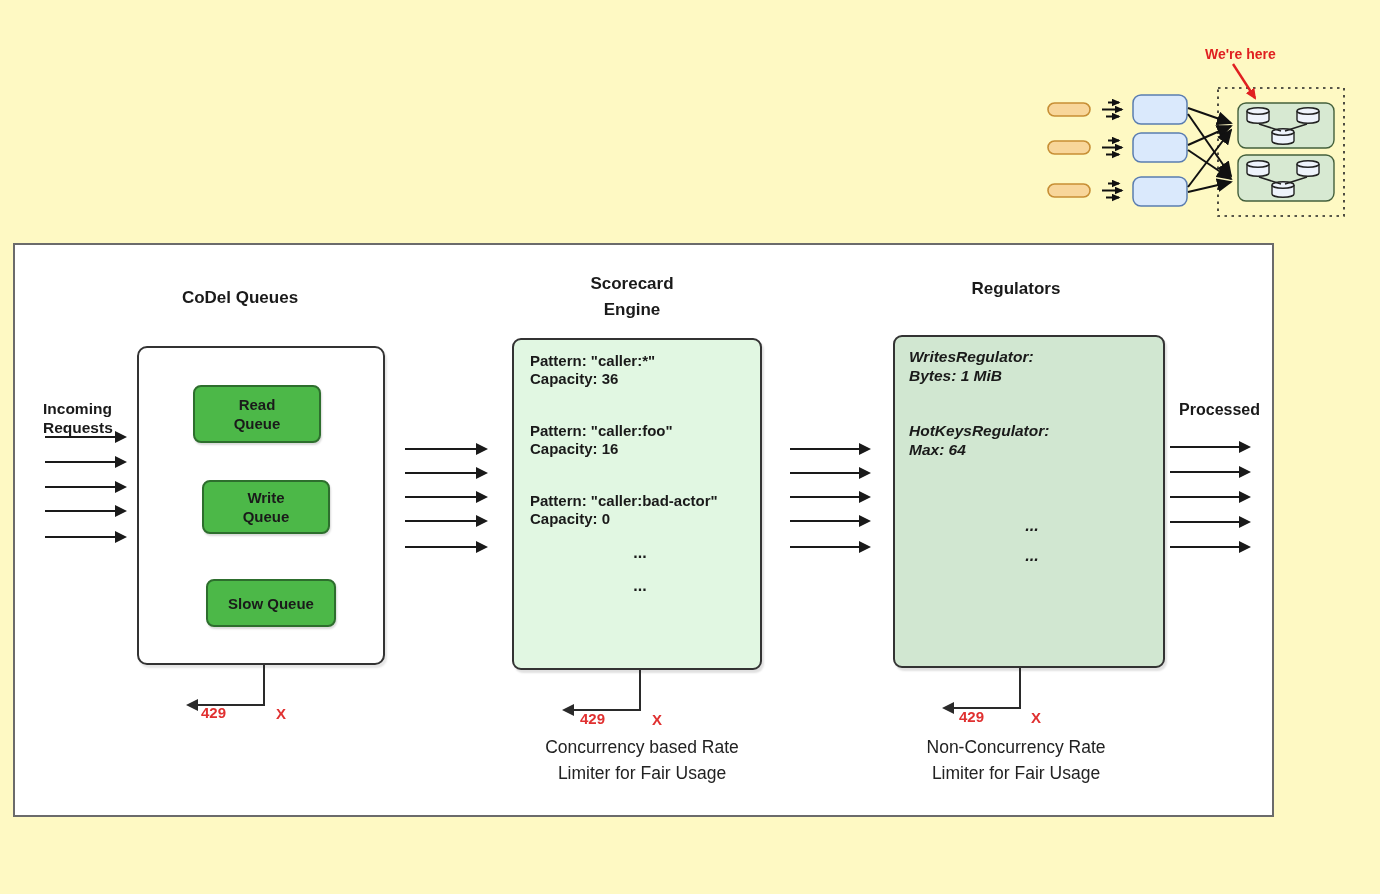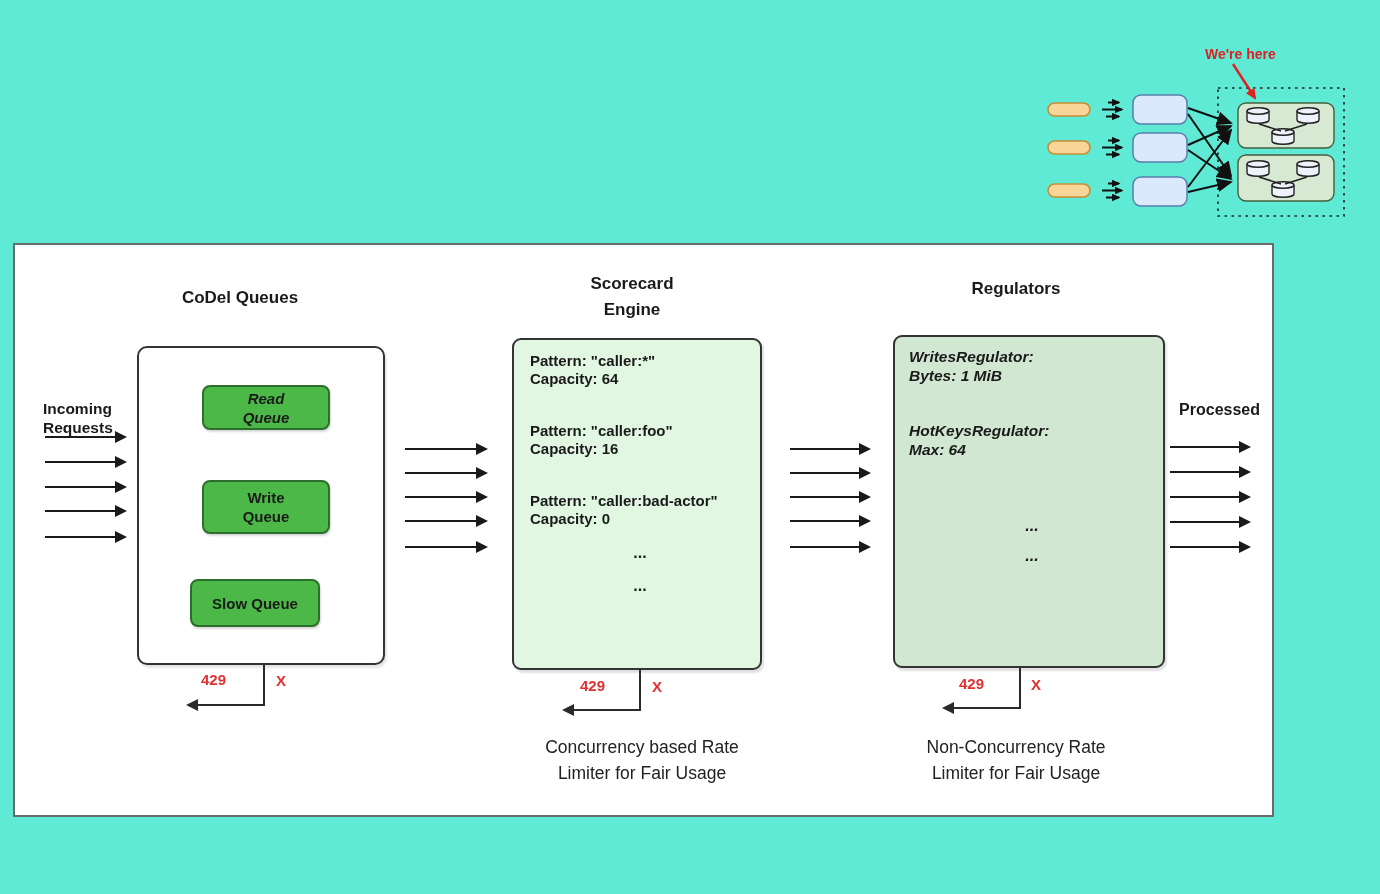--- a/index.html
+++ b/index.html
@@ -14,41 +14,41 @@
     --red:#e03030;
     --annotation-red:#e02020;
     --ink:#1a1a1a;
     --box-border:#333;
     --outer-border:#6b6b6b;
   }
   *{margin:0;padding:0;box-sizing:border-box;}
   html,body{width:1380px;height:894px;background:#fff;overflow:hidden;
     font-family:"Liberation Sans", sans-serif;color:var(--ink);}
   .abs{position:absolute;}
-  #stage{position:relative;width:1380px;height:894px;background:#5eead4;}
+  #stage{position:relative;width:1380px;height:894px;background:#fef9c3;}
 
   .page-title{left:13px;top:199px;width:1261px;text-align:center;
     font-size:26px;font-weight:700;letter-spacing:.2px;}
 
   .outer-box{left:13px;top:243px;width:1261px;height:574px;
     border:2px solid var(--outer-border);background:#fff;}
 
   .section-header{font-size:17px;font-weight:700;text-align:center;line-height:26px;white-space:pre-line;}
   .hdr-codel{left:140px;top:285px;width:200px;}
   .hdr-scorecard{left:532px;top:271px;width:200px;}
   .hdr-regulators{left:916px;top:276px;width:200px;}
 
   .codel-box{left:137px;top:346px;width:248px;height:319px;background:#fff;
     border:2px solid var(--box-border);border-radius:10px;box-shadow:2px 3px 2px rgba(0,0,0,.10);}
   .queue{position:absolute;background:var(--queue-green);border:2px solid var(--queue-border);
     border-radius:8px;display:flex;align-items:center;justify-content:center;text-align:center;
     font-weight:700;font-size:15px;line-height:19px;white-space:pre-line;box-shadow:1px 2px 2px rgba(0,0,0,.15);}
-  .q-read{left:63px;top:37px;width:128px;height:45px;font-style:italic;}
+  .q-read{left:54px;top:37px;width:128px;height:58px;}
   .q-write{left:63px;top:132px;width:128px;height:54px;}
-  .q-slow{left:51px;top:231px;width:130px;height:48px;}
+  .q-slow{left:67px;top:231px;width:130px;height:48px;}
 
   .side-label{font-weight:700;font-size:15.5px;line-height:19px;white-space:pre-line;}
   .lbl-incoming{left:43px;top:383px;width:100px;text-align:left;margin-top:16px;}
   .lbl-processed{left:1160px;top:400px;width:100px;text-align:right;font-size:16px;}
 
   .harrow{position:absolute;height:2px;background:var(--ink);}
   .harrow::after{content:"";position:absolute;right:-11px;top:-5px;width:0;height:0;
     border-left:12px solid var(--ink);border-top:6px solid transparent;border-bottom:6px solid transparent;}
 
   .panel{position:absolute;border:2px solid var(--box-border);border-radius:9px;
@@ -60,21 +60,21 @@
   .entry{font-weight:700;font-size:15px;line-height:18px;margin-bottom:34px;}
   .reg-entry{font-weight:700;font-size:15.5px;line-height:19px;margin-bottom:36px;}
   .dots{font-weight:700;font-size:16px;text-align:center;width:100%;}
   .sc-dots1{margin-top:16px;} .sc-dots2{margin-top:15px;}
   .rg-dots1{margin-top:18px;} .rg-dots2{margin-top:12px;}
 
   .reject-v{position:absolute;width:2px;background:#2a2a2a;}
   .reject-h{position:absolute;height:2px;background:#2a2a2a;}
   .reject-h::before{content:"";position:absolute;left:-11px;top:-5px;width:0;height:0;
     border-right:12px solid #2a2a2a;border-top:6px solid transparent;border-bottom:6px solid transparent;}
-  .red-txt{position:absolute;color:var(--red);font-weight:700;font-size:15px;}
+  .red-txt{position:absolute;color:var(--red);font-weight:700;font-size:15px;margin-top:33px;}
 
   .caption{position:absolute;width:320px;text-align:center;font-size:17.5px;line-height:26px;
     color:#222;white-space:pre-line;font-weight:400;}
 
   .inset-label{left:1205px;top:46px;color:var(--annotation-red);font-weight:700;font-size:14px;}
   .inset-svg{left:1030px;top:40px;}
 </style>
 </head>
 <body>
 
@@ -178,21 +178,21 @@
 
   <div class="harrow" style="left:405px;top:448px;width:72px;"></div>
   <div class="harrow" style="left:405px;top:472px;width:72px;"></div>
   <div class="harrow" style="left:405px;top:496px;width:72px;"></div>
   <div class="harrow" style="left:405px;top:520px;width:72px;"></div>
   <div class="harrow" style="left:405px;top:546px;width:72px;"></div>
 
   <div class="panel scorecard-box">
     <div class="entry">
       <div>Pattern: "caller:*"</div>
-      <div>Capacity: 64</div>
+      <div>Capacity: 36</div>
     </div>
     <div class="entry">
       <div>Pattern: "caller:foo"</div>
       <div>Capacity: 16</div>
     </div>
     <div class="entry" style="margin-bottom:0;">
       <div>Pattern: "caller:bad-actor"</div>
       <div>Capacity: 0</div>
     </div>
     <div class="dots sc-dots1">...</div>

